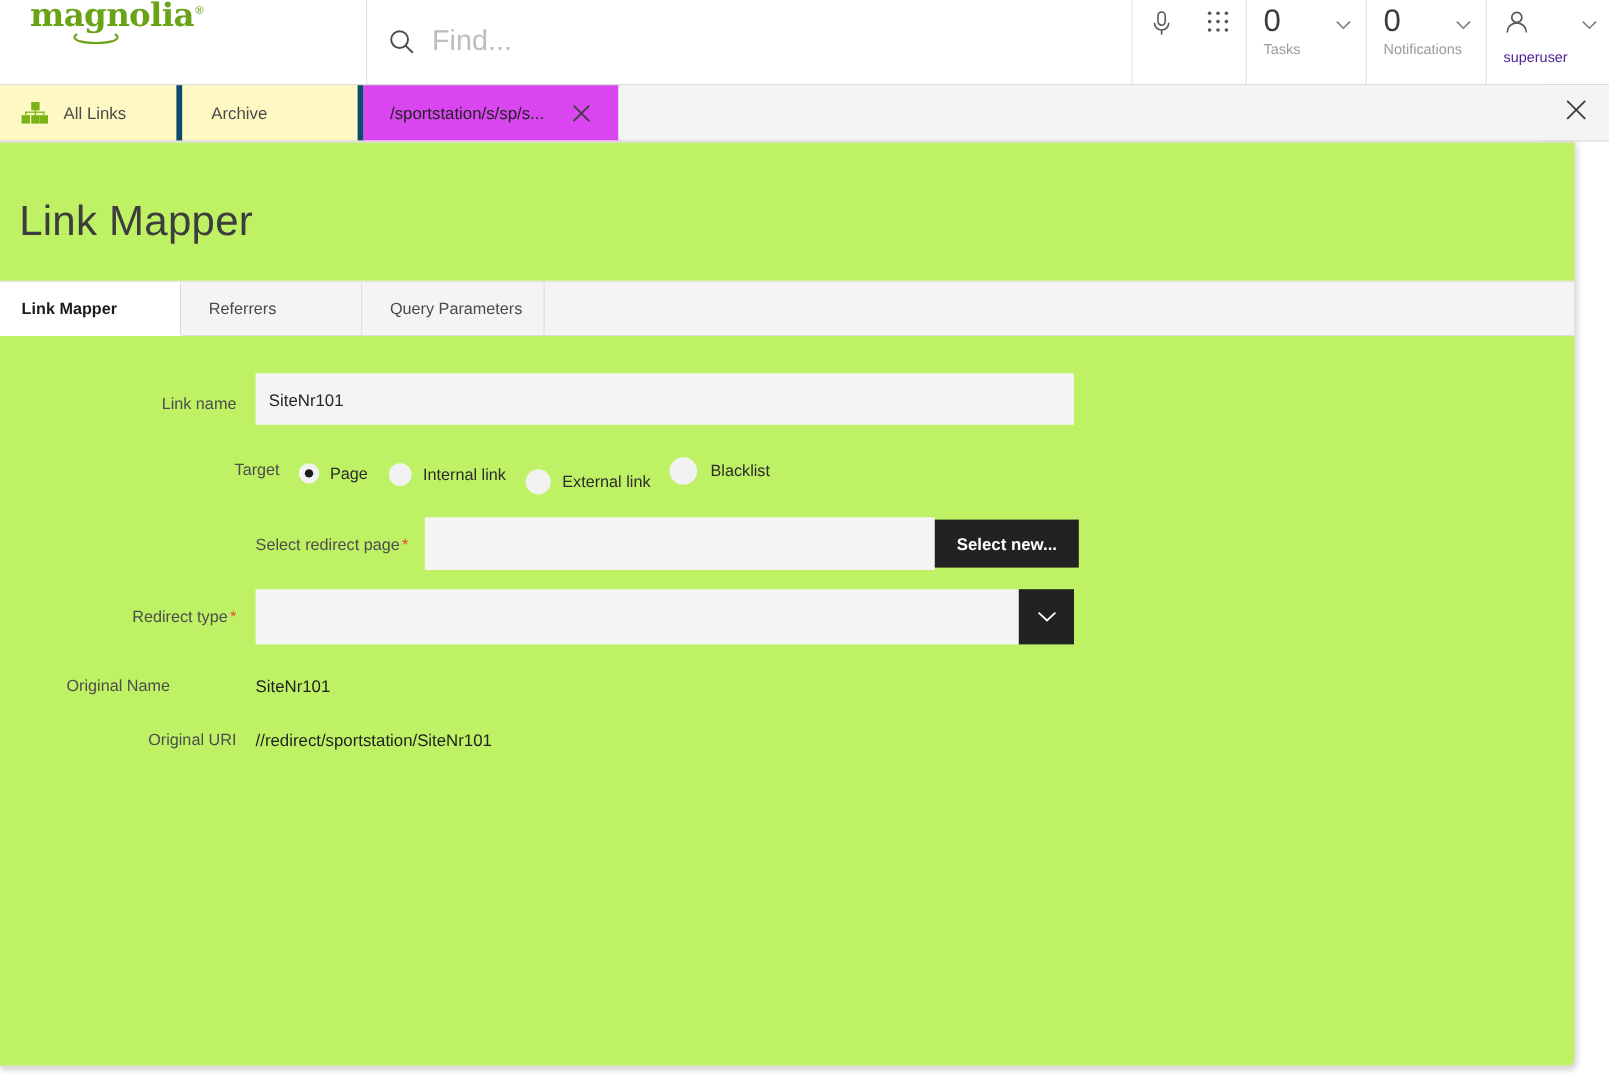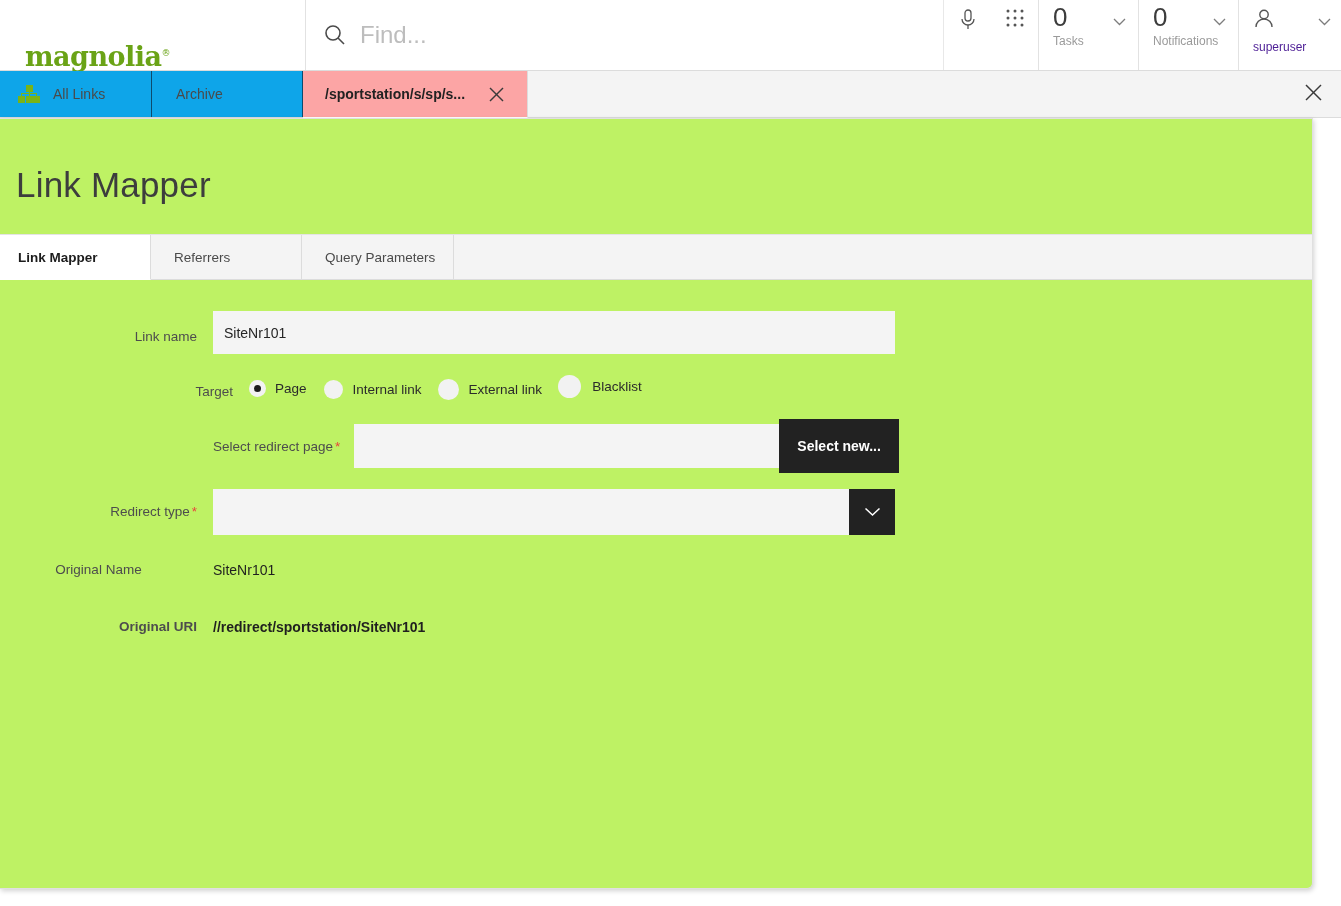--- a/index.html
+++ b/index.html
@@ -16,21 +16,21 @@
   
   .header {
     display: flex; align-items: stretch;
     height: 71px; width: 1341px;
     background:#fff;
     border-bottom: 1px solid #dcdcdc;
   }
   .logo-cell {
     width: 306px; min-width:306px;
     border-right: 1px solid #e2e2e2;
-    display: flex; align-items: flex-end; padding-left: 25px;
+    display: flex; align-items: flex-start; padding-left: 25px;
   }
   .logo-wordmark {
     font-family: "DejaVu Serif", serif;
     font-size: 27px; font-weight: 700;
     color: #6aa316; letter-spacing: -0.5px;
     position: relative; line-height: 1;
   }
   .logo-wordmark .reg {
     font-size: 9px; vertical-align: super; font-weight: 400;
   }
@@ -89,28 +89,28 @@
   .tabstrip {
     display:flex; align-items:stretch;
     height: 47px; background:#f4f4f4;
     border-bottom: 1px solid #dcdcdc;
     position: relative;
   }
   .tab {
     display:flex; align-items:center; gap: 13px;
     padding: 0 22px;
     font-size: 14px; color: #4a4a4a;
-    background: #0ea5e9;
-    border-right: 1px solid #0c4a6e;
+    background: #fef9c3;
+    border-right: 5px solid #0c4a6e;
     cursor: pointer; white-space: nowrap;
   }
   .tab.first { padding-left: 18px; min-width: 152px; }
   .tab.second { min-width: 151px; padding-left:24px; }
   .tab.active {
-    background: #fca5a5; font-weight: 700; color: #222;
+    background: #d946ef; font-weight: 400; color: #222;
     border-right: 1px solid #dcdcdc;
     border-bottom: 1px solid #fff;
     margin-bottom: -1px;
   }
   .tab .tabclose { margin-left: 10px; display:flex; cursor:pointer; }
   .tabstrip-filler { flex:1; background:#f4f4f4; }
   .tabstrip-close {
     display:flex; align-items:center; justify-content:center;
     width: 56px; cursor:pointer;
   }
@@ -201,21 +201,21 @@
   .inline-label {
     font-size: 13.5px; color:#4d4d4d; white-space:nowrap;
     margin-right: 14px;
   }
   .inline-label .req { color:#e8453c; margin-left:2px; }
   .boxinput {
     width: 425px; height: 44px; background:#f4f4f4; border:none; outline:none;
     font-size: 14px; padding: 0 11px; font-family:"Liberation Sans", sans-serif;
   }
   .dark-btn {
-    height: 54px; background:#222222; color:#fff;
+    height: 40px; background:#222222; color:#fff;
     font-size: 14px; font-weight:700; border:none; cursor:pointer;
     padding: 0 18px; font-family:"Liberation Sans", sans-serif;
   }
   .select-wrap { display:flex; align-items:stretch; }
   .select-input {
     width: 636px; height: 46px; background:#f4f4f4; border:none; outline:none;
     font-size:14px; padding: 0 11px; font-family:"Liberation Sans", sans-serif;
   }
   .select-arrow {
     width: 46px; height: 46px; background:#222; cursor:pointer;
@@ -382,21 +382,21 @@
           <label class="radio-opt" style="margin-right:17px;">
             <span class="radio" style="width:17px;height:17px;margin-right:9px;">
               <span class="dot"></span>
             </span>
             <span class="radio-lbl">Page</span>
           </label>
           <label class="radio-opt" style="margin-right:16px;margin-top:3px;">
             <span class="radio" style="width:19px;height:19px;margin-right:10px;"></span>
             <span class="radio-lbl">Internal link</span>
           </label>
-          <label class="radio-opt" style="margin-right:16px;margin-top:3px;">
+          <label class="radio-opt" style="margin-right:16px;margin-top:15px;">
             <span class="radio" style="width:21px;height:21px;margin-right:10px;"></span>
             <span class="radio-lbl">External link</span>
           </label>
           <label class="radio-opt" style="margin-top:-4px;">
             <span class="radio" style="width:23px;height:23px;margin-right:11px;"></span>
             <span class="radio-lbl">Blacklist</span>
           </label>
         </div>
       </div>
 
@@ -423,21 +423,21 @@
               </svg>
           </span>
         </div>
       </div>
 
       <div class="frow" style="margin-top:19px;">
         <div class="flabel" style="padding-top:8px;text-align:center;">Original Name</div>
         <div class="fstatic">SiteNr101</div>
       </div>
 
-      <div class="frow" style="margin-top:33px;font-weight:bold;">
+      <div class="frow" style="margin-top:21px;">
         <div class="flabel" style="padding-top:8px;">Original URI</div>
         <div class="fstatic">//redirect/sportstation/SiteNr101</div>
       </div>
 
     </div>
 
   </div>
 </div>
 
 </body></html>

